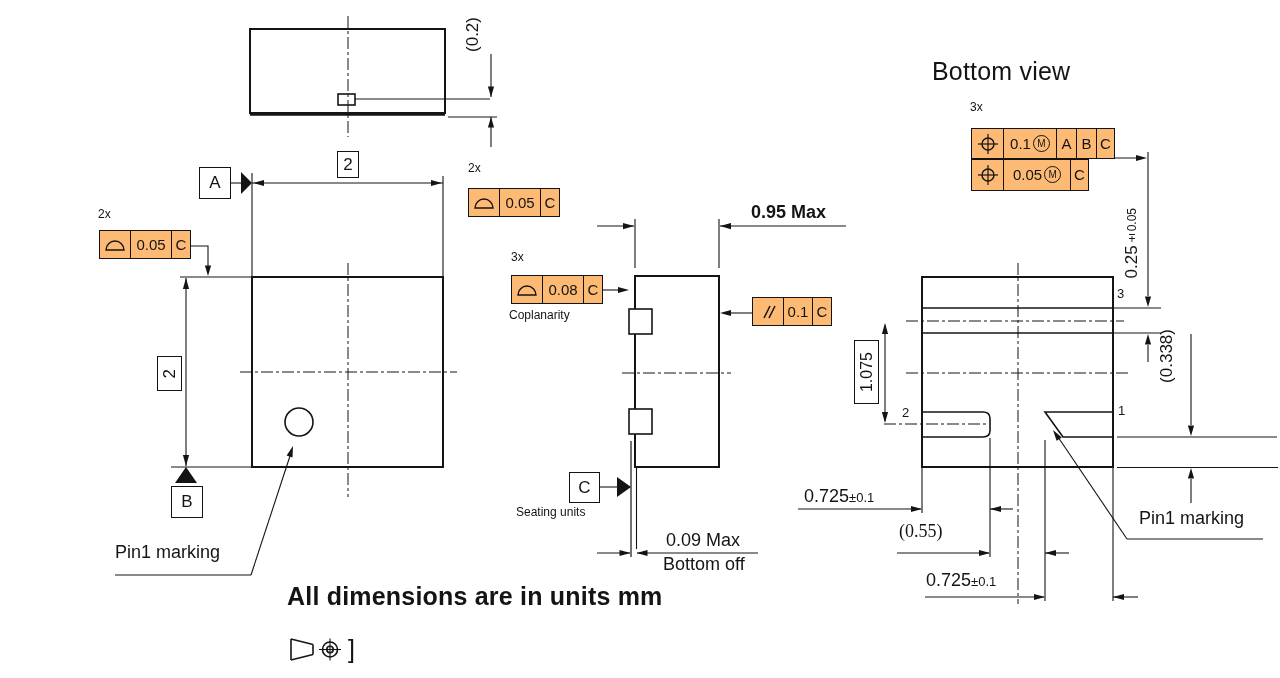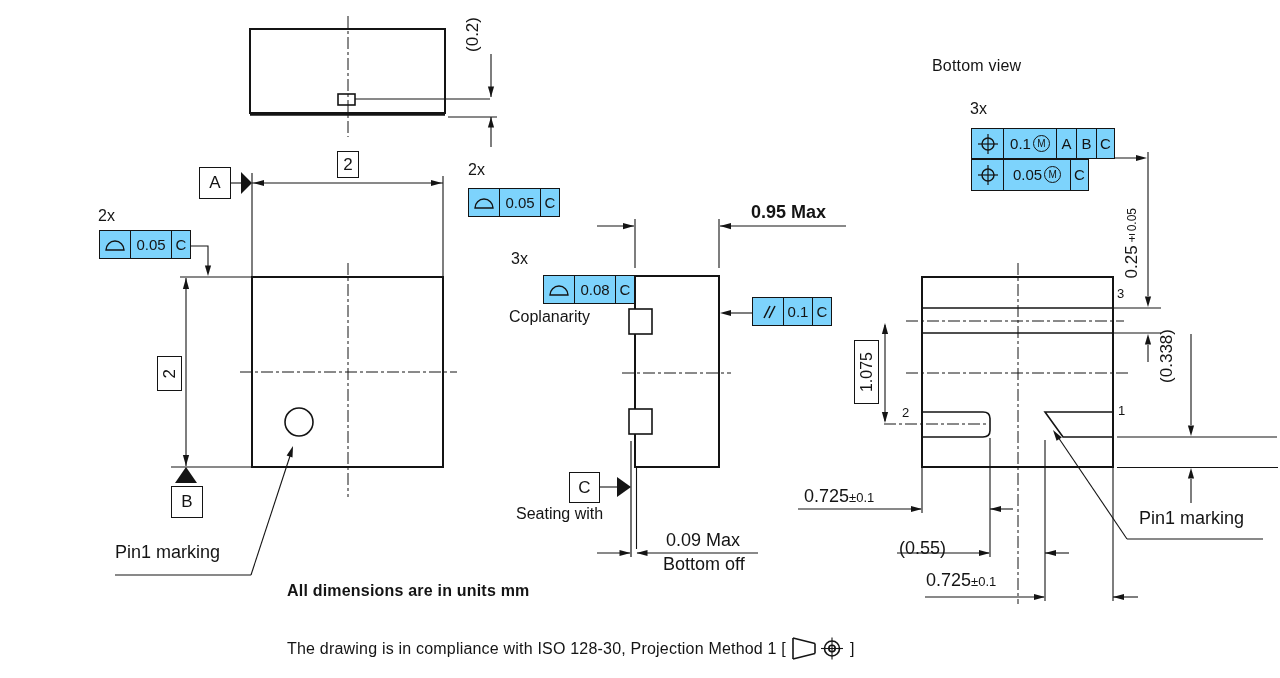--- a/index.html
+++ b/index.html
@@ -13,29 +13,29 @@
   .s14{stroke-width:1.4px;}
   .s16{stroke-width:1.6px;}
   .s2{stroke-width:2px;}
   .s35{stroke-width:3.5px;}
   .cl{stroke-width:1px;stroke-dasharray:12 3 3 3;}
   .arr{fill:#141414 !important;stroke:none !important;}
   .padfill{fill:#ffffff !important;}
   .t{position:absolute;white-space:nowrap;color:#141414;}
   .vtext{writing-mode:vertical-rl;transform:rotate(180deg);display:inline-block;}
   .fs13{font-size:13px;}
-  .fs16{font-size:16px;}
+  .fs16{font-size:12px;}
   .fs17{font-size:17px;}
   .fs18{font-size:18px;}
-  .fs19{font-size:16px;letter-spacing:.2px;}
+  .fs19{font-size:25px;letter-spacing:.2px;}
   .sub{font-size:13px;}
   .subv{font-size:12px;}
   .dbox{position:absolute;border:1.6px solid #141414;display:flex;align-items:center;
         justify-content:center;font-size:17px;background:#fff;}
-  .fcf{position:absolute;display:flex;border:1.5px solid #141414;background:#7dd3fc;height:27px;}
+  .fcf{position:absolute;display:flex;border:1.5px solid #141414;background:#fdba74;height:27px;}
   .fcf .cell{display:flex;align-items:center;justify-content:center;border-left:1.5px solid #141414;
         padding:0 3px;font-size:15px;}
   .fcf .cell:first-child{border-left:none;}
   .mcirc{display:inline-flex;width:15px;height:15px;border:1.2px solid #141414;border-radius:50%;
         align-items:center;justify-content:center;font-size:10px;margin-left:2px;flex:none;}
   .note-row{display:flex;align-items:center;gap:3px;}
 </style>
 </head>
 <body>
 
@@ -186,21 +186,21 @@
   <div class="dbox" style="left:157px;top:356px;width:23px;height:33px;">
       <span class="vtext">2</span>
     </div>
   <div class="dbox" style="left:171px;top:486px;width:30px;height:30px;">
       <span>B</span>
     </div>
   <div class="t fs18" style="left:115px;top:542px;">Pin1 marking</div>
 
   <div class="t fs18" style="left:751px;top:202px;font-weight:bold;">0.95 Max</div>
   <div class="t fs16" style="left:511px;top:250px;">3x</div>
-  <div class="fcf" style="left:543px;top:275px;">
+  <div class="fcf" style="left:511px;top:275px;">
     <div class="cell" style="width:24px;">
       <svg width="22" height="14">
           <path d="M2 12 A 9 9 0 0 1 20 12 Z" stroke="#141414" stroke-width="1.4" fill="none"></path>
         </svg>
     </div>
     <div class="cell" style="width:34px;">0.08</div>
     <div class="cell" style="width:12px;">C</div>
   </div>
   <div class="t fs16" style="left:509px;top:308px;">Coplanarity</div>
   <div class="fcf" style="left:752px;top:297px;">
@@ -209,21 +209,21 @@
           <line x1="5" y1="14" x2="11" y2="2" stroke="#141414" stroke-width="1.5"></line>
           <line x1="10" y1="14" x2="16" y2="2" stroke="#141414" stroke-width="1.5"></line>
         </svg>
     </div>
     <div class="cell" style="width:22px;">0.1</div>
     <div class="cell" style="width:12px;">C</div>
   </div>
   <div class="dbox" style="left:569px;top:472px;width:29px;height:29px;">
       <span>C</span>
     </div>
-  <div class="t fs16" style="left:516px;top:505px;">Seating with</div>
+  <div class="t fs16" style="left:516px;top:505px;">Seating units</div>
   <div class="t fs18" style="left:666px;top:530px;">0.09 Max</div>
   <div class="t fs18" style="left:663px;top:554px;">Bottom off</div>
 
   <div class="t fs19" style="left:932px;top:57px;">Bottom view</div>
   <div class="t fs16" style="left:970px;top:100px;">3x</div>
   <div class="fcf" style="left:971px;top:128px;height:29px;">
     <div class="cell" style="width:25px;">
       <svg width="22" height="22">
           <circle cx="11" cy="11" r="6" stroke="#141414" stroke-width="1.4" fill="none"></circle>
           <line x1="1" y1="11" x2="21" y2="11" stroke="#141414" stroke-width="1.2"></line>
@@ -258,29 +258,28 @@
   <div class="t fs13" style="left:1117px;top:286px;">3</div>
   <div class="t fs13" style="left:1118px;top:403px;">1</div>
   <div class="t fs13" style="left:902px;top:405px;">2</div>
   <div class="dbox" style="left:854px;top:340px;width:23px;height:62px;font-size:16px;">
       <span class="vtext">1.075</span>
     </div>
   <div class="t fs17" style="left:1157px;top:329px;height:78px;"><span class="vtext">(0.338)</span></div>
   <div class="t fs18" style="left:804px;top:486px;">
     <span>0.725</span><span class="sub">±0.1</span>
   </div>
-  <div class="t fs18" style="left:899px;top:538px;">(0.55)</div>
+  <div class="t fs18" style="left:899px;top:521px;font-family:Liberation Serif, serif;">(0.55)</div>
   <div class="t fs18" style="left:926px;top:570px;">
     <span>0.725</span><span class="sub">±0.1</span>
   </div>
   <div class="t fs18" style="left:1139px;top:508px;">Pin1 marking</div>
 
   <div class="t fs19" style="left:287px;top:582px;font-weight:bold;">All dimensions are in units mm</div>
   <div class="t fs19 note-row" style="left:287px;top:635px;">
-    <span>The drawing is in compliance with ISO 128-30, Projection Method 1 [</span>
     <span style="display:inline-flex;">
       <svg width="58" height="27">
         <g stroke="#141414" stroke-width="1.6" fill="none">
           <line x1="4" y1="3" x2="4" y2="24"></line>
           <line x1="26" y1="8.5" x2="26" y2="18.5"></line>
           <line x1="4" y1="3" x2="26" y2="8.5"></line>
           <line x1="4" y1="24" x2="26" y2="18.5"></line>
           <circle cx="43" cy="13.5" r="7.5"></circle>
           <circle cx="43" cy="13.5" r="3.2"></circle>
           <line x1="32" y1="13.5" x2="54" y2="13.5" stroke-width="1.1"></line>

